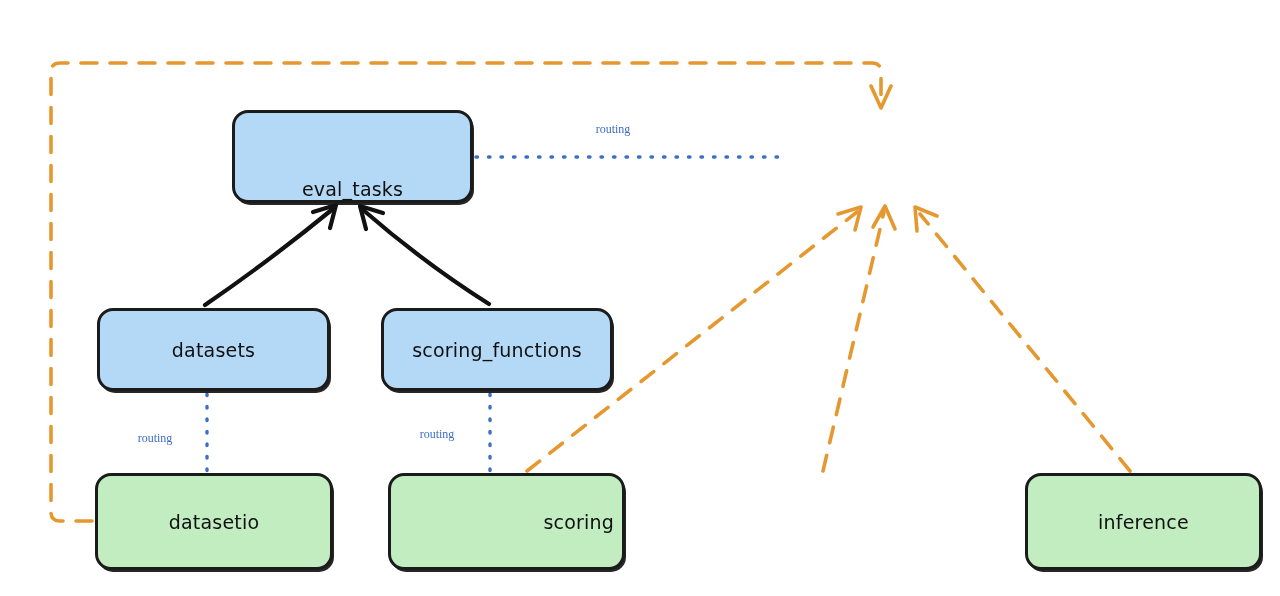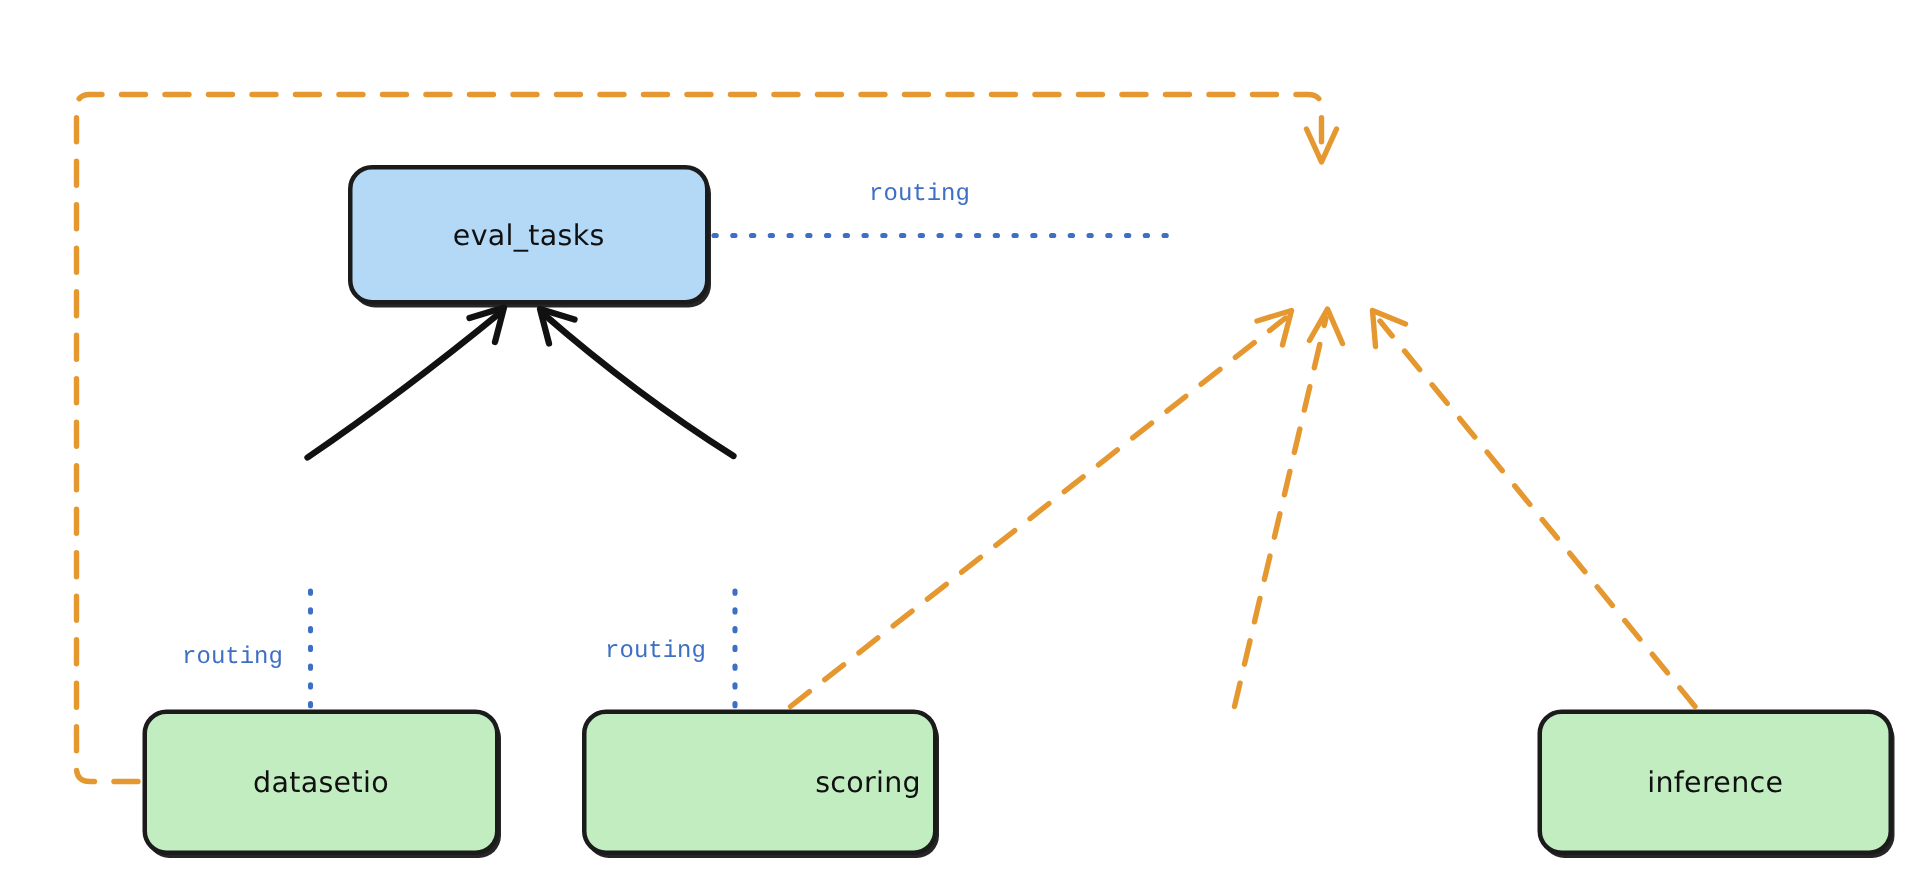--- a/index.html
+++ b/index.html
@@ -44,22 +44,22 @@
   .node.blue  { background: #b3d9f7; }
   .node.green { background: #c2edc1; }
   .node-label {
     display: block;
     padding: 0 8px;
     white-space: nowrap;
   }
   .edge-label {
     position: absolute;
     color: #3d6fc4;
-    font-family: Liberation Mono, monospace;
-    font-size: 16px;
+    font-family: Liberation Serif, serif;
+    font-size: 12px;
     white-space: nowrap;
     transform: translate(-50%, -50%);
   }
 </style>
 </head>
 <body>
 
 <div id="canvas">
 
   <svg id="edges" viewBox="0 0 1280 596">
@@ -100,26 +100,32 @@
       <path d="M823 471 L884 212" fill="none" stroke="#e5982f" stroke-width="3.6" stroke-linecap="round" stroke-dasharray="16 13"></path>
       <path d="M873 227 L885 206 L895 229" fill="none" stroke="#e5982f" stroke-width="3.6" stroke-linecap="round" stroke-linejoin="round"></path>
     </g>
 
     <g>
       <path d="M1130 471 L920 214" fill="none" stroke="#e5982f" stroke-width="3.6" stroke-linecap="round" stroke-dasharray="16 13"></path>
       <path d="M917 231 L915 207 L937 216" fill="none" stroke="#e5982f" stroke-width="3.6" stroke-linecap="round" stroke-linejoin="round"></path>
     </g>
   </svg>
 
-  <div class="node blue" style="left:232px; top:110px; width:241px; height:93px;">
+  <div class="node blue" style="left:232px; top:110px; width:241px; height:93px;align-items:flex-end;">
     <span class="node-label">eval_tasks</span>
   </div>
 
 
+  <div class="node blue" style="left:97px; top:308px; width:233px; height:83px;">
+    <span class="node-label">datasets</span>
+  </div>
 
+  <div class="node blue" style="left:381px; top:308px; width:232px; height:83px;">
+    <span class="node-label">scoring_functions</span>
+  </div>
 
   <div class="node green" style="left:95px; top:473px; width:238px; height:97px;align-items:center;">
     <span class="node-label">datasetio</span>
   </div>
 
   <div class="node green" style="left:388px; top:473px; width:237px; height:97px;justify-content:flex-end;">
     <span class="node-label">scoring</span>
   </div>
 
 

